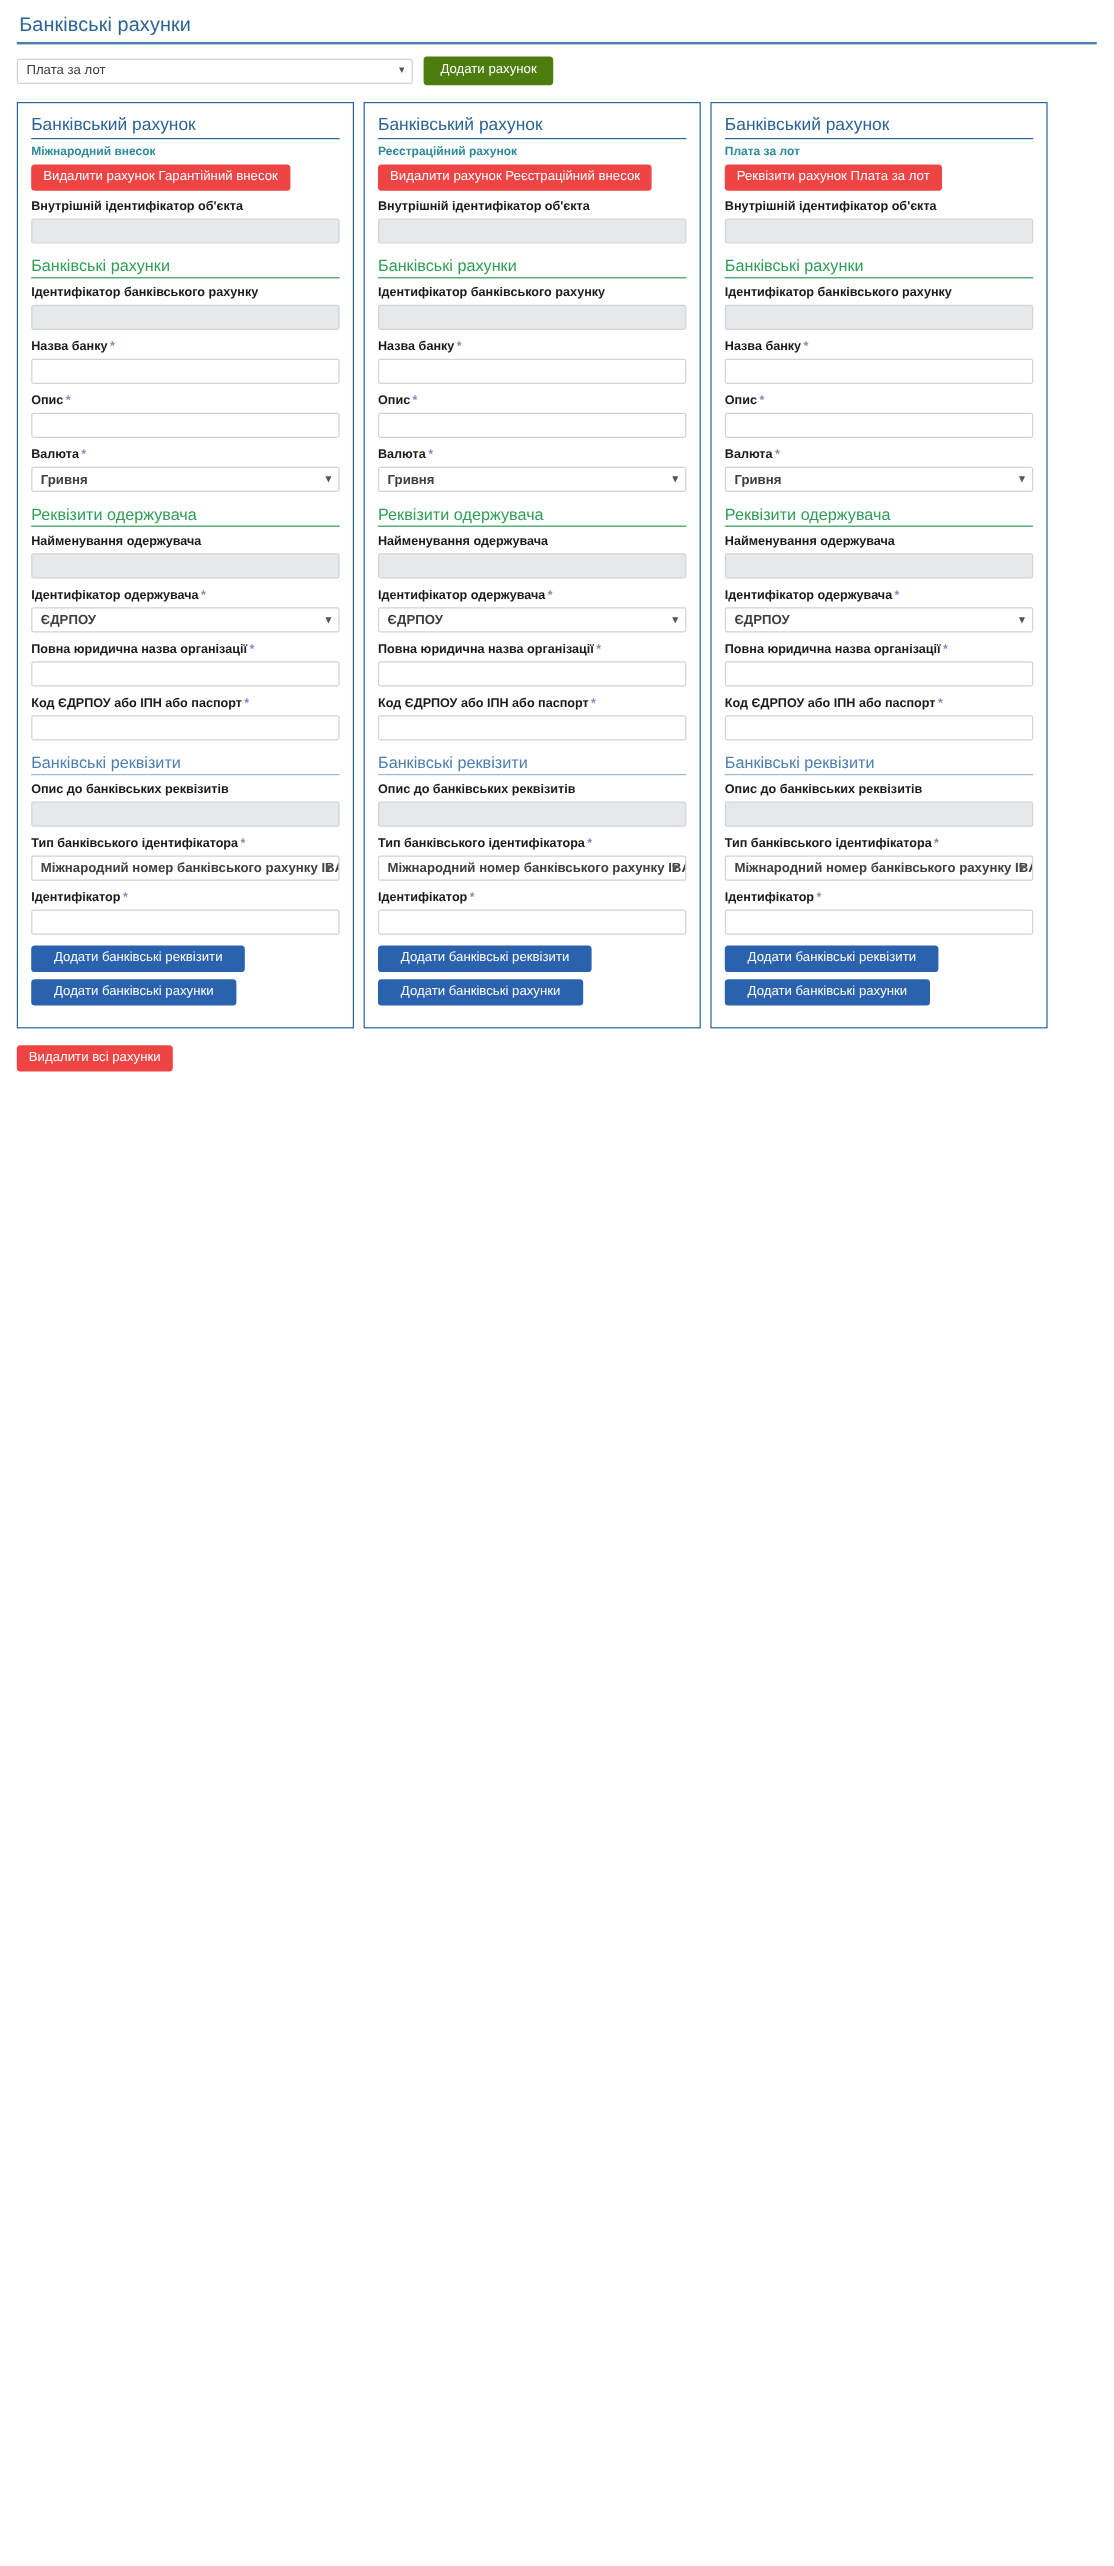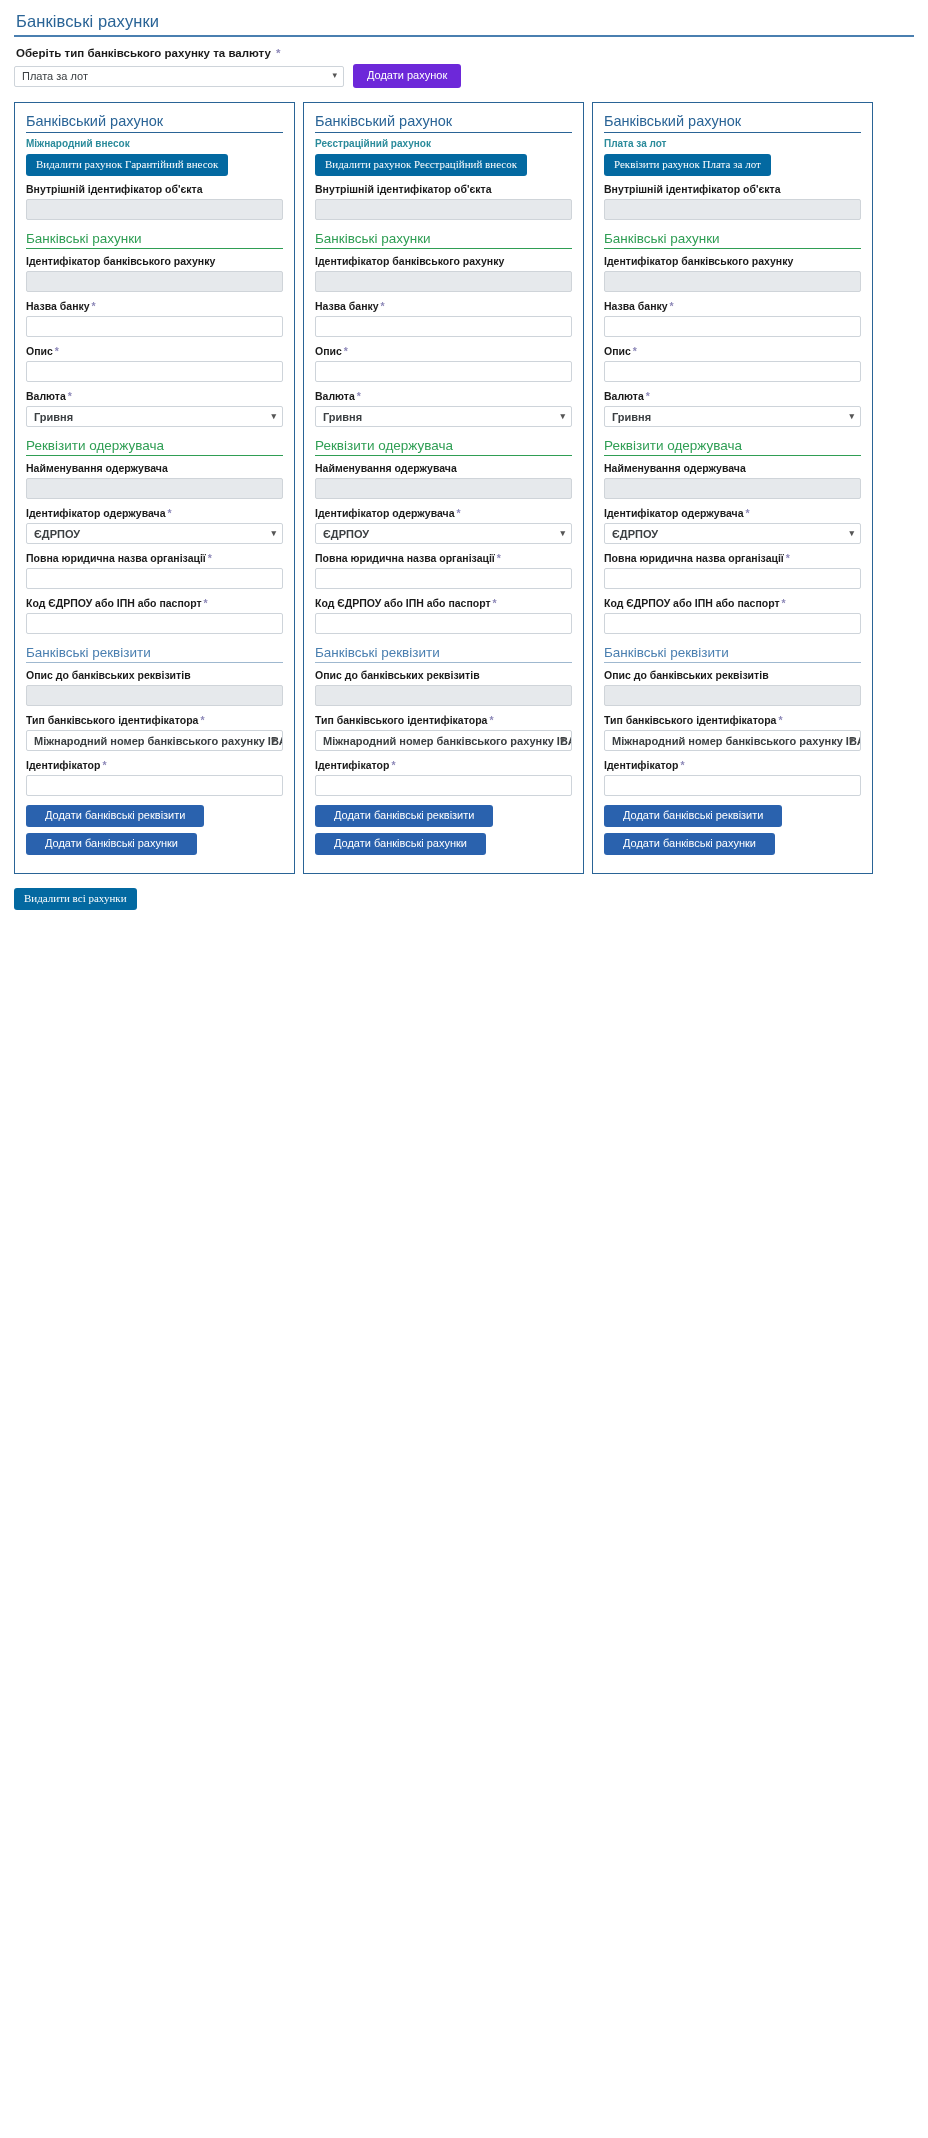--- a/index.html
+++ b/index.html
@@ -63,22 +63,22 @@
   .btn {
     border: none;
     border-radius: 3px;
     font-size: 11px;
     color: #fff;
     cursor: pointer;
     font-family: "Liberation Sans", sans-serif;
     line-height: 1;
     white-space: nowrap;
   }
-  .btn-green { background: #6d28d9; padding: 6px 14px 7px; }
-  .btn-red   { background: #0369a1; padding: 5px 10px 6px; font-family: Liberation Serif, serif; }
+  .btn-green { background: #4d7c0f; padding: 6px 14px 7px; }
+  .btn-red   { background: #ef4444; padding: 5px 10px 6px; }
   .btn-blue  { background: #2a62ae; padding: 5px 19px 6px; }
 
   
   .cards {
     display: flex;
     flex-wrap: wrap;
     gap: 0 8px;
     align-items: flex-start;
   }
   .card {
@@ -141,24 +141,20 @@
   .footer-zone { padding: 14px 14px 10px 14px; }
 </style>
 </head>
 <body>
 
 <div class="page">
 
   <h1 class="page-title">Банківські рахунки</h1>
 
   <div>
-    <div class="top-label">
-      <span>Оберіть тип банківського рахунку та валюту</span>
-      <span class="req">*</span>
-    </div>
     <div class="top-row">
       <div class="select-box top-select">
         <span>Плата за лот</span>
         <span class="chev">▾</span>
       </div>
       <button class="btn btn-green">Додати рахунок</button>
     </div>
   </div>
 
   <div class="cards">

